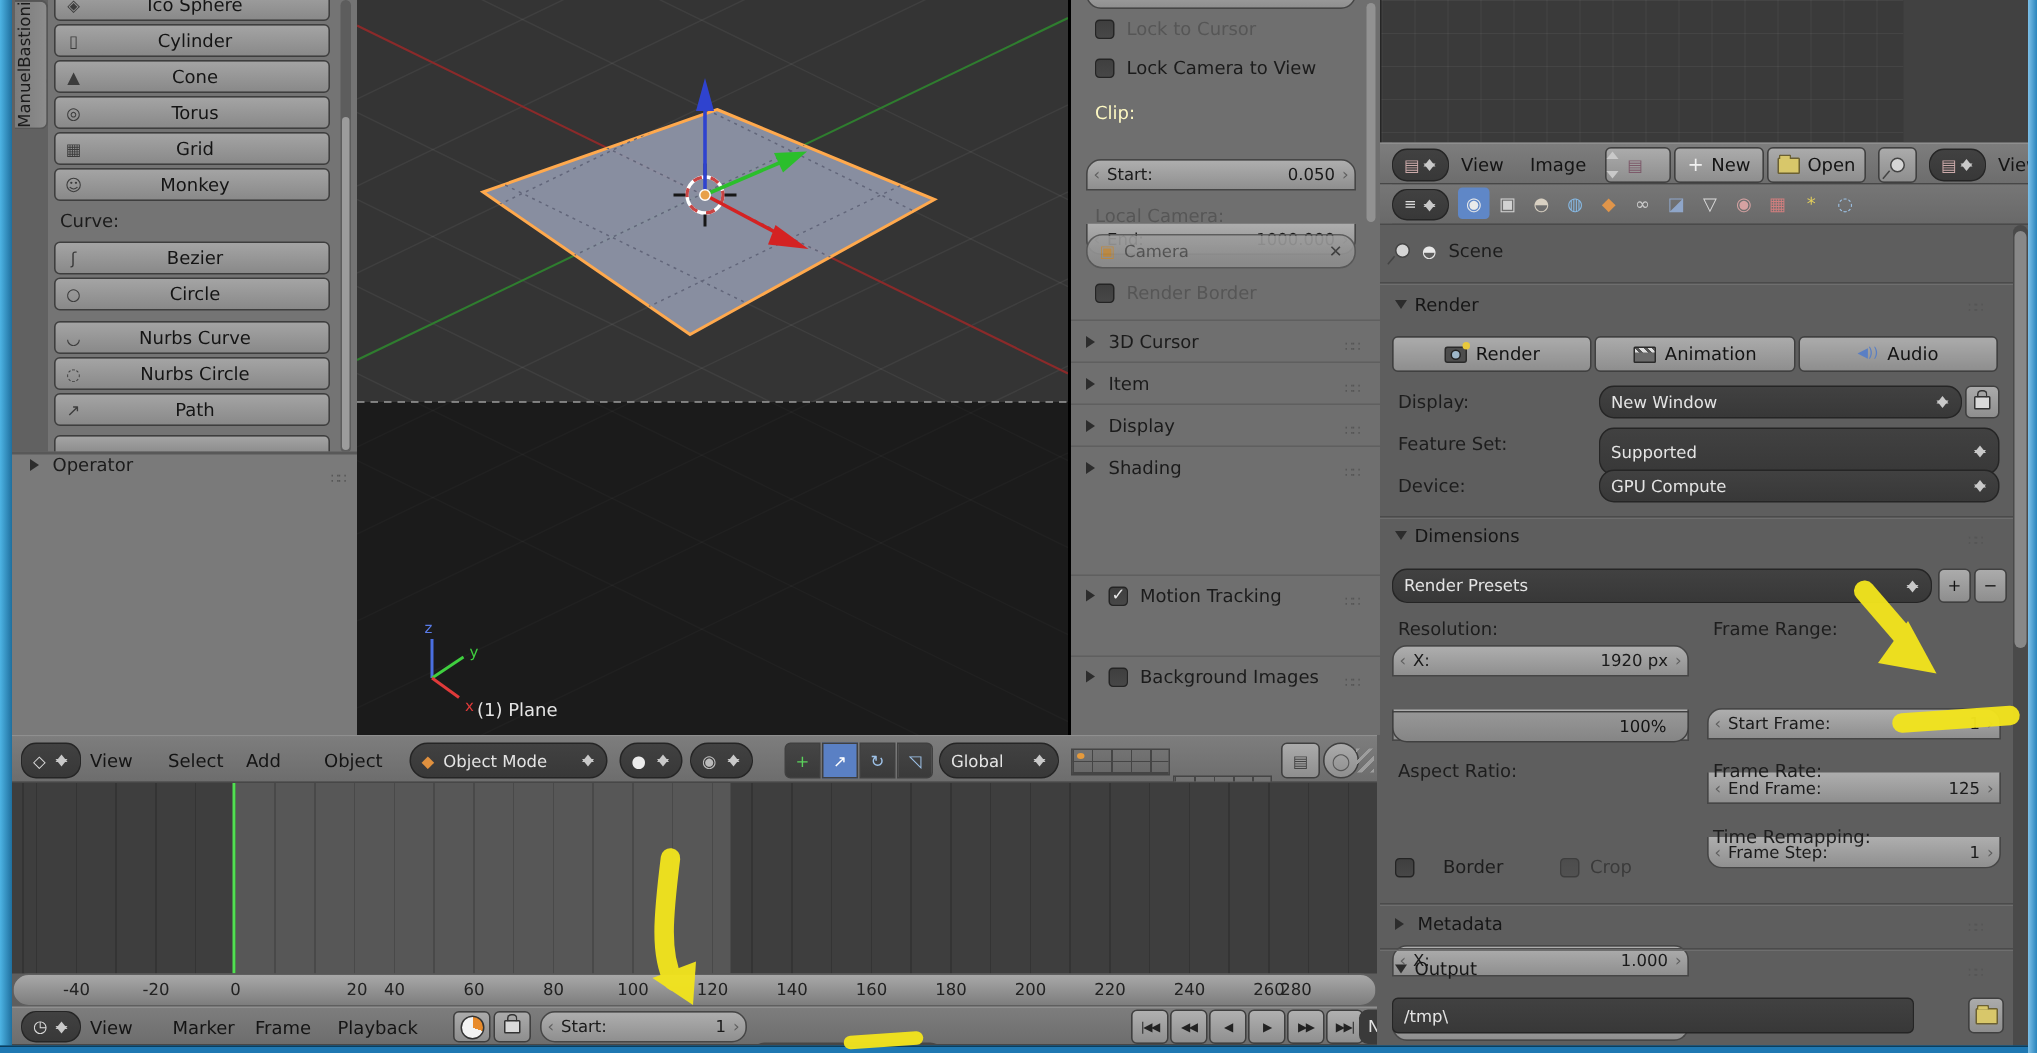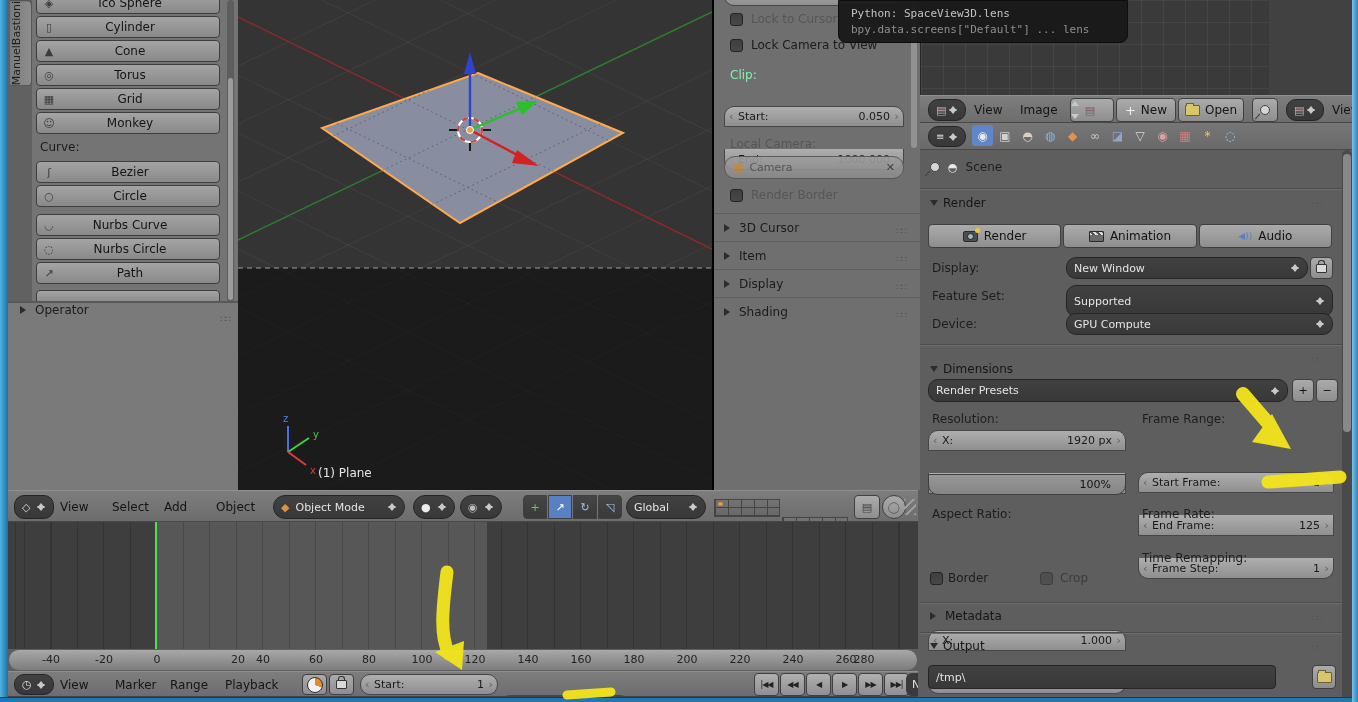--- a/index.html
+++ b/index.html
@@ -235,21 +235,21 @@
   <div class="a" style="left:712px;top:0;width:216px;height:490px;background:#6f6f6f;border-left:2px solid #000000;box-sizing:border-box;overflow:hidden;">
     <div class="a pill" style="left:10px;top:-14px;width:180px;height:20px;"></div>
     <div class="a r" style="left:16px;top:12px;">
         <span class="cb"></span>
         <span style="margin-left:8px;color:#565656;font-size:12px;">Lock to Cursor</span>
       </div>
     <div class="a r" style="left:16px;top:38px;">
         <span class="cb"></span>
         <span style="margin-left:8px;color:#1b1b1b;font-size:12px;">Lock Camera to View</span>
       </div>
-    <div class="a" style="left:16px;top:68px;color:#86efac;font-size:12px;">Clip:</div>
+    <div class="a" style="left:16px;top:68px;color:#fef9c3;font-size:12px;">Clip:</div>
     <div class="a pill" style="left:10px;top:86px;width:180px;height:21px;border-radius:10px 10px 0 0;">
         <span class="pl">Start:</span>
         <span class="pv">0.050</span>
       </div>
     <div class="a pill" style="left:10px;top:108px;width:180px;height:21px;border-radius:0 0 10px 10px;border-top:none;">
         <span class="pl">End:</span>
         <span class="pv">1000.000</span>
       </div>
     <div class="a" style="left:16px;top:137px;color:#565656;font-size:12px;">Local Camera:</div>
     <div class="a r" style="left:10px;top:156px;width:180px;height:23px;background:linear-gradient(#9d9d9d,#8c8c8c);border:1px solid #565656;border-radius:11px;box-sizing:border-box;padding:0 8px;opacity:.9;">
@@ -276,20 +276,32 @@
         <div class="nrow">
           <span class="tri-r"></span>
           <span>Display</span>
           <span class="grip grip-r"></span>
         </div>
         <div class="nrow">
           <span class="tri-r"></span>
           <span>Shading</span>
           <span class="grip grip-r"></span>
         </div>
+      </div>
+    <div class="nrow a" style="left:0;top:321px;width:206px;box-sizing:border-box;">
+        <span class="tri-r"></span>
+        <span class="cb on" style="margin-right:8px;"></span>
+        <span>Motion Tracking</span>
+        <span class="grip grip-r"></span>
+      </div>
+    <div class="nrow a" style="left:0;top:348px;width:206px;box-sizing:border-box;">
+        <span class="tri-r"></span>
+        <span class="cb" style="margin-right:8px;"></span>
+        <span>Background Images</span>
+        <span class="grip grip-r"></span>
       </div>
     <div class="a" style="left:197px;top:2px;width:6px;height:146px;background:#929292;border-radius:3px;"></div>
   </div>
 
   <div class="a hdrbar" style="left:8px;top:490px;width:910px;height:32px;box-sizing:border-box;overflow:hidden;">
     <div class="a dd" style="left:6px;top:4px;width:40px;height:24px;">
         <span style="color:#ddd;">◇</span>
         <span class="spin"></span>
       </div>
     <div class="a" style="top:9px;height:16px;">
@@ -359,21 +371,21 @@
   </div>
   <div class="a hdrbar" style="left:8px;top:671px;width:910px;height:26px;box-sizing:border-box;overflow:hidden;">
     <div class="a dd" style="left:6px;top:2px;width:40px;height:21px;">
         <span style="color:#ddd;">◷</span>
         <span class="spin"></span>
       </div>
     <div class="a" style="top:6px;height:16px;">
 
     <span class="menu a" style="top: 0px; left: 52px;">View</span>
         <span class="menu a" style="top: 0px; left: 107px;">Marker</span>
-        <span class="menu a" style="top: 0px; left: 162px;">Range</span>
+        <span class="menu a" style="top: 0px; left: 162px;">Frame</span>
         <span class="menu a" style="top: 0px; left: 217px;">Playback</span>
       </div>
     <div class="a btn" style="left:294px;top:2px;width:25px;height:21px;">
         <span class="sync-clock"></span>
       </div>
     <div class="a btn" style="left:321px;top:2px;width:25px;height:21px;">
         <span class="minilock"></span>
       </div>
     <div class="a pill" style="left:352px;top:2px;width:138px;height:21px;">
         <span class="pl">Start:</span>
@@ -393,24 +405,20 @@
     <div class="a" style="left:898px;top:1px;width:20px;height:23px;background:#3a3a3a;border-radius:6px 0 0 6px;color:#e2e2e2;display:flex;align-items:center;padding-left:6px;box-sizing:border-box;">
         <span>No</span>
       </div>
   </div>
 
   <div class="a" style="left:920px;top:0;width:438px;height:95px;background:#3a3a3a;border-left:1px solid #262626;box-sizing:border-box;">
     <div class="a" style="left:0;top:0;width:348px;height:95px;background-image:linear-gradient(rgba(255,255,255,0.05) 1px,rgba(0,0,0,0) 1px),linear-gradient(90deg,rgba(255,255,255,0.05) 1px,rgba(0,0,0,0) 1px);background-size:22px 22px;"></div>
     <div class="a" style="left:348px;top:0;width:90px;height:95px;background:#414141;"></div>
   </div>
 
-  <div class="a" style="left:838px;top:0;width:290px;height:43px;background:rgba(25,25,25,0.96);border:1px solid #0e0e0e;border-radius:0 0 8px 8px;z-index:60;box-sizing:border-box;padding:5px 12px;font-family:'DejaVu Sans Mono','Liberation Mono',monospace;line-height:16px;">
-    <div style="color:#c3c3c3;">Python: SpaceView3D.lens</div>
-    <div style="color:#8f8f8f;">bpy.data.screens["Default"] ... lens</div>
-  </div>
 
   <div class="a hdrbar" style="left:920px;top:95px;width:438px;height:28px;box-sizing:border-box;overflow:hidden;">
     <div class="a dd" style="left:8px;top:3px;width:38px;height:22px;">
         <span style="color:#caa;">▤</span>
         <span class="spin"></span>
       </div>
     <span class="menu a" style="left:54px;top:7px;">View</span>
     <span class="menu a" style="left:100px;top:7px;">Image</span>
     <div class="a btn" style="left:150px;top:2px;width:44px;height:24px;">
         <span style="color:#7d5a6a;">▤</span>
@@ -496,21 +504,21 @@
     <div class="a dd" style="left:146px;top:135px;width:267px;height:32px;">
         <span>Supported</span>
         <span class="spin"></span>
       </div>
     <span class="a plabel" style="left:12px;top:167px;">Device:</span>
     <div class="a dd" style="left:146px;top:163px;width:267px;height:22px;">
         <span>GPU Compute</span>
         <span class="spin"></span>
       </div>
     <div class="a sep" style="left:0;top:194px;width:422px;"></div>
-    <div class="a ptitle" style="left:10px;top:212px;text-align:right;">
+    <div class="a ptitle" style="left:10px;top:200px;text-align:right;">
         <span class="tri-d"></span>
         <span>Dimensions</span>
       </div>
     <span class="grip a" style="left:392px;top:203px;"></span>
     <div class="a dd" style="left:8px;top:229px;width:360px;height:23px;">
         <span>Render Presets</span>
         <span class="spin"></span>
       </div>
     <div class="a btn" style="left:372px;top:229px;width:22px;height:23px;">
         <span>+</span>
@@ -547,21 +555,21 @@
     <span class="a plabel" style="left:222px;top:357px;">Frame Rate:</span>
     <div class="a pill" style="left:8px;top:375px;width:198px;height:21px;border-radius:10px 10px 0 0;">
         <span class="pl">X:</span>
         <span class="pv">1.000</span>
       </div>
     <div class="a pill" style="left:8px;top:397px;width:198px;height:21px;border-radius:0 0 10px 10px;border-top:none;">
         <span class="pl">Y:</span>
         <span class="pv">1.000</span>
       </div>
     <span class="a plabel" style="left:222px;top:401px;">Time Remapping:</span>
-    <div class="a r" style="left:10px;top:421px;gap:5px;">
+    <div class="a r" style="left:10px;top:421px;gap:19px;">
         <span class="cb"></span>
         <span class="plabel">Border</span>
       </div>
     <div class="a r" style="left:120px;top:421px;gap:7px;opacity:.55;">
         <span class="cb"></span>
         <span class="plabel">Crop</span>
       </div>
 
     <div class="a sep" style="left:0;top:452px;width:422px;"></div>
     <div class="a ptitle" style="left:10px;top:459px;">

